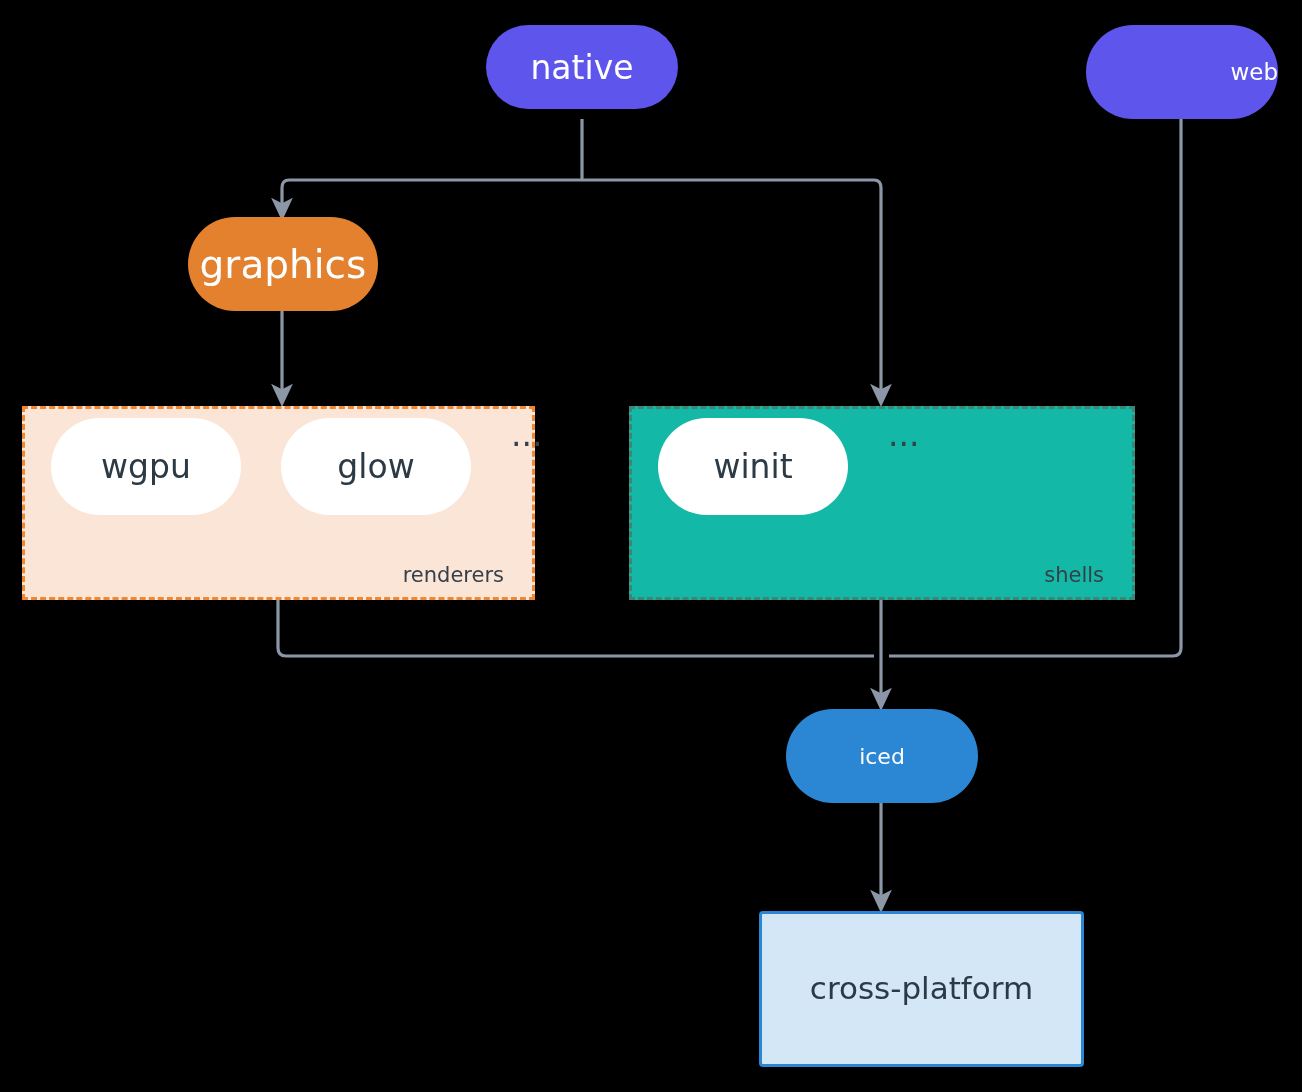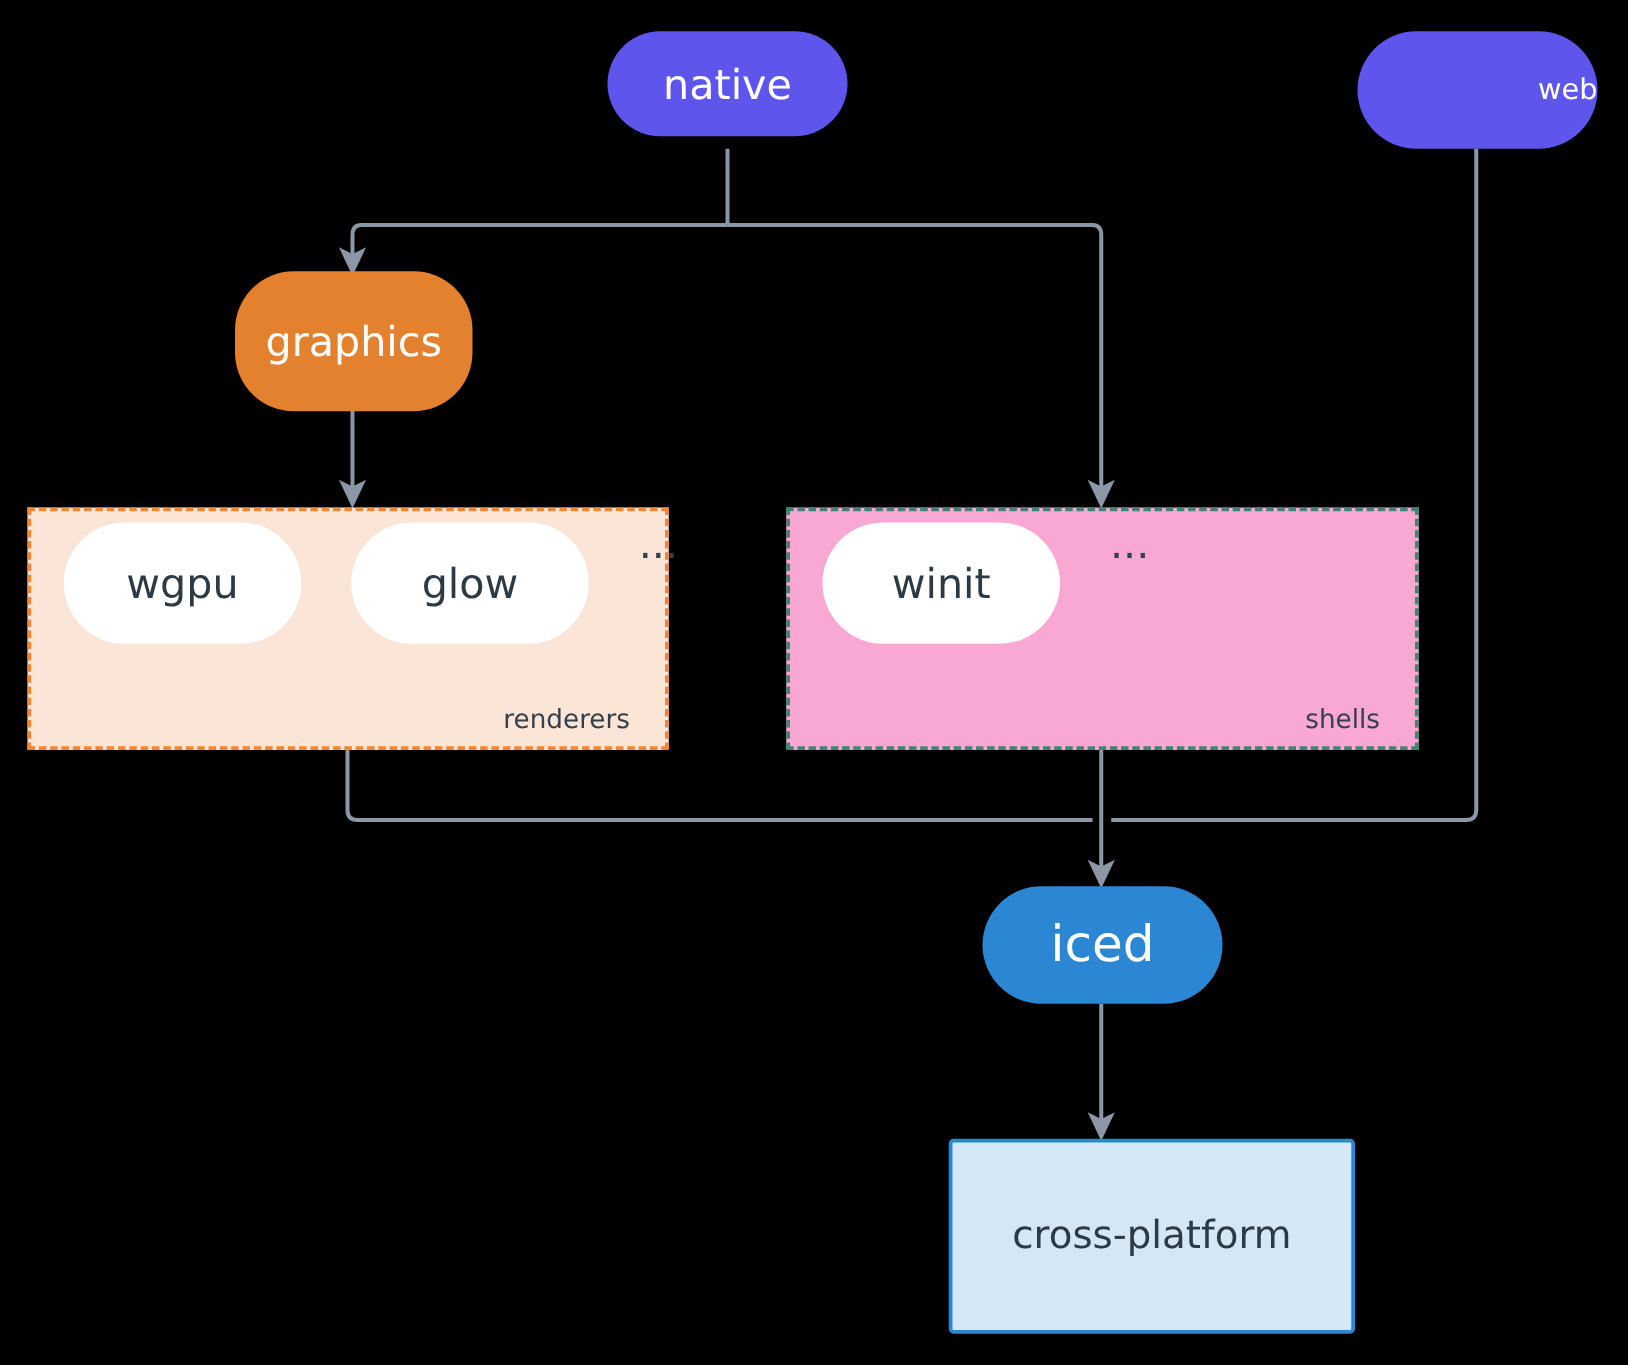--- a/index.html
+++ b/index.html
@@ -42,46 +42,46 @@
   }
   .pill-web {
     left: 1086px; top: 25px; width: 192px; height: 94px;
     background: #5d55ec;
     border-radius: 47px;
     color: #ffffff;
     font-size: 23px;
     justify-content: flex-end;
   }
   .pill-graphics {
-    left: 188px; top: 217px; width: 190px; height: 112px;
+    left: 188px; top: 217px; width: 190px; height: 94px;
     background: #e3812f;
     border-radius: 47px;
     color: #ffffff;
-    font-size: 33px;
+    font-size: 39px;
   }
   .pill-iced {
     left: 786px; top: 709px; width: 192px; height: 94px;
     background: #2b87d4;
     border-radius: 47px;
     color: #ffffff;
-    font-size: 40px;
+    font-size: 22px;
   }
   
   .group {
     position: absolute;
     box-sizing: border-box;
   }
   .group-renderers {
     left: 22px; top: 406px; width: 513px; height: 194px;
     background: #fae5d7;
     border: 3px dashed #ef8733;
   }
   .group-shells {
     left: 629px; top: 406px; width: 506px; height: 194px;
-    background: #f9a8d4;
+    background: #14b8a6;
     border: 3px dashed #3f8576;
   }
   .group-label {
     position: absolute;
     right: 28px;
     bottom: 10px;
     font-size: 21px;
     color: #36404a;
     white-space: nowrap;
   }

